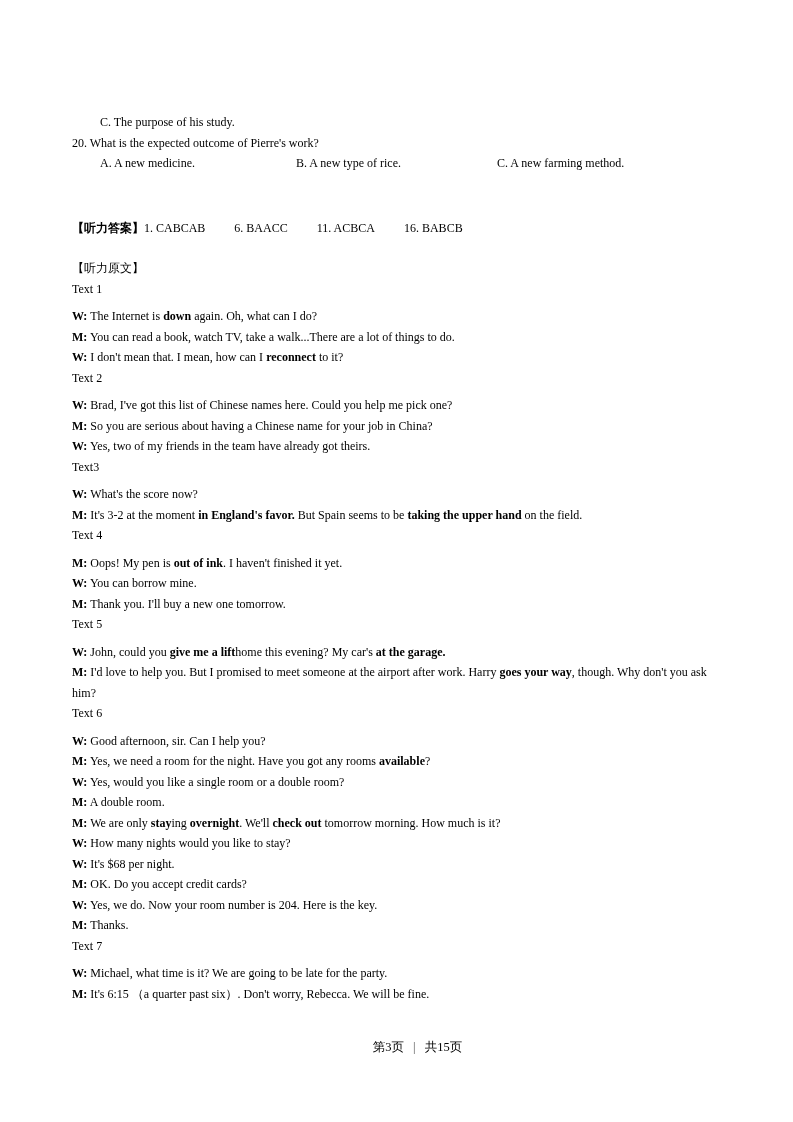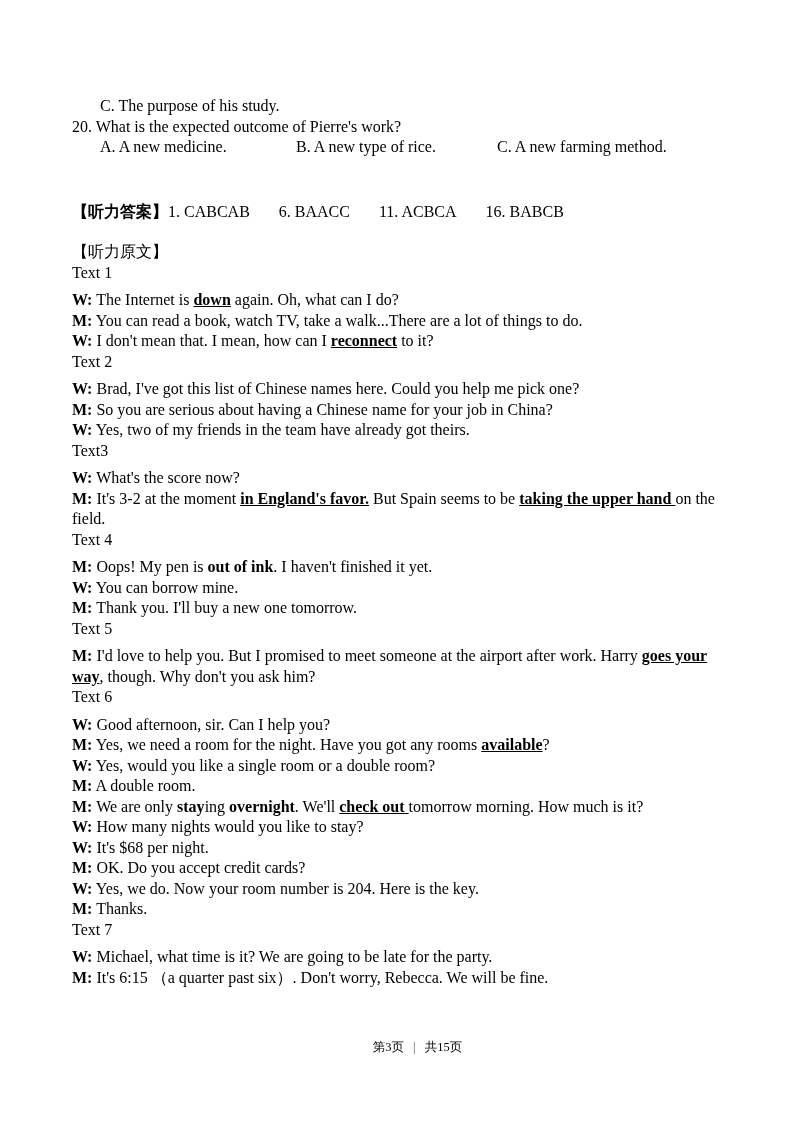--- a/index.html
+++ b/index.html
@@ -8,39 +8,39 @@
     height: 1122px;
     background: #ffffff;
     color: #000000;
     font-family: "Liberation Serif", "DejaVu Serif", serif;
     position: relative;
     overflow: hidden;
   }
   .content {
     position: absolute;
     left: 72px;
-    top: 96px;
+    top: 112px;
     width: 650px;
-    font-size: 16px;
+    font-size: 12px;
     line-height: 20.5px;
   }
   .line { min-height: 20.5px; }
   .indent { padding-left: 28px; }
   .options-row { padding-left: 28px; }
   .opt { display: inline-block; vertical-align: top; }
   .opt-0 { width: 196px; }
   .opt-1 { width: 201px; }
   .answers-line { margin-top: 44px; }
   .answers-label { font-weight: bold; }
   .answers-line .grp { margin-right: 29px; }
   .transcript-title { margin-top: 20px; font-weight: normal; }
   .para { margin-top: 7px; }
   .speaker { font-weight: bold; }
   .b { font-weight: bold; }
-  .u { text-decoration: underline; }
+  .u { }
   .footer {
     position: absolute;
     left: 0;
     right: 0;
     top: 1039px;
     text-align: center;
     font-size: 12.5px;
     line-height: 16px;
     margin-left: 42px;
   }
@@ -84,20 +84,21 @@
         <div class="line"><span class="speaker">M:</span> <span>It's 3-2 at the moment </span><span class="b u">in England's favor.</span><span> But Spain seems to be </span><span class="b u">taking the upper hand </span><span>on the field.</span></div>
       </div>
       <div class="line">Text 4</div>
       <div class="para">
         <div class="line"><span class="speaker">M:</span> <span>Oops! My pen is </span><span class="b">out of ink</span><span>. I haven't finished it yet.</span></div>
         <div class="line"><span class="speaker">W:</span> <span>You can borrow mine.</span></div>
         <div class="line"><span class="speaker">M:</span> <span>Thank you. I'll buy a new one tomorrow.</span></div>
       </div>
       <div class="line">Text 5</div>
       <div class="para">
+        <div class="line"><span class="speaker">W:</span> <span>John, could you </span><span class="b u">give me a lift</span><span>home this evening? My car's </span><span class="b u">at the garage.</span></div>
         <div class="line"><span class="speaker">M:</span> <span>I'd love to help you. But I promised to meet someone at the airport after work. Harry </span><span class="b u">goes your way</span><span>, though. Why don't you ask him?</span></div>
       </div>
       <div class="line">Text 6</div>
       <div class="para">
         <div class="line"><span class="speaker">W:</span> <span>Good afternoon, sir. Can I help you?</span></div>
         <div class="line"><span class="speaker">M:</span> <span>Yes, we need a room for the night. Have you got any rooms </span><span class="b u">available</span><span>?</span></div>
         <div class="line"><span class="speaker">W:</span> <span>Yes, would you like a single room or a double room?</span></div>
         <div class="line"><span class="speaker">M:</span> <span>A double room.</span></div>
         <div class="line"><span class="speaker">M:</span> <span>We are only </span><span class="b">stay</span><span>ing </span><span class="b">overnight</span><span>. We'll </span><span class="b u">check out </span><span>tomorrow morning. How much is it?</span></div>
         <div class="line"><span class="speaker">W:</span> <span>How many nights would you like to stay?</span></div>

